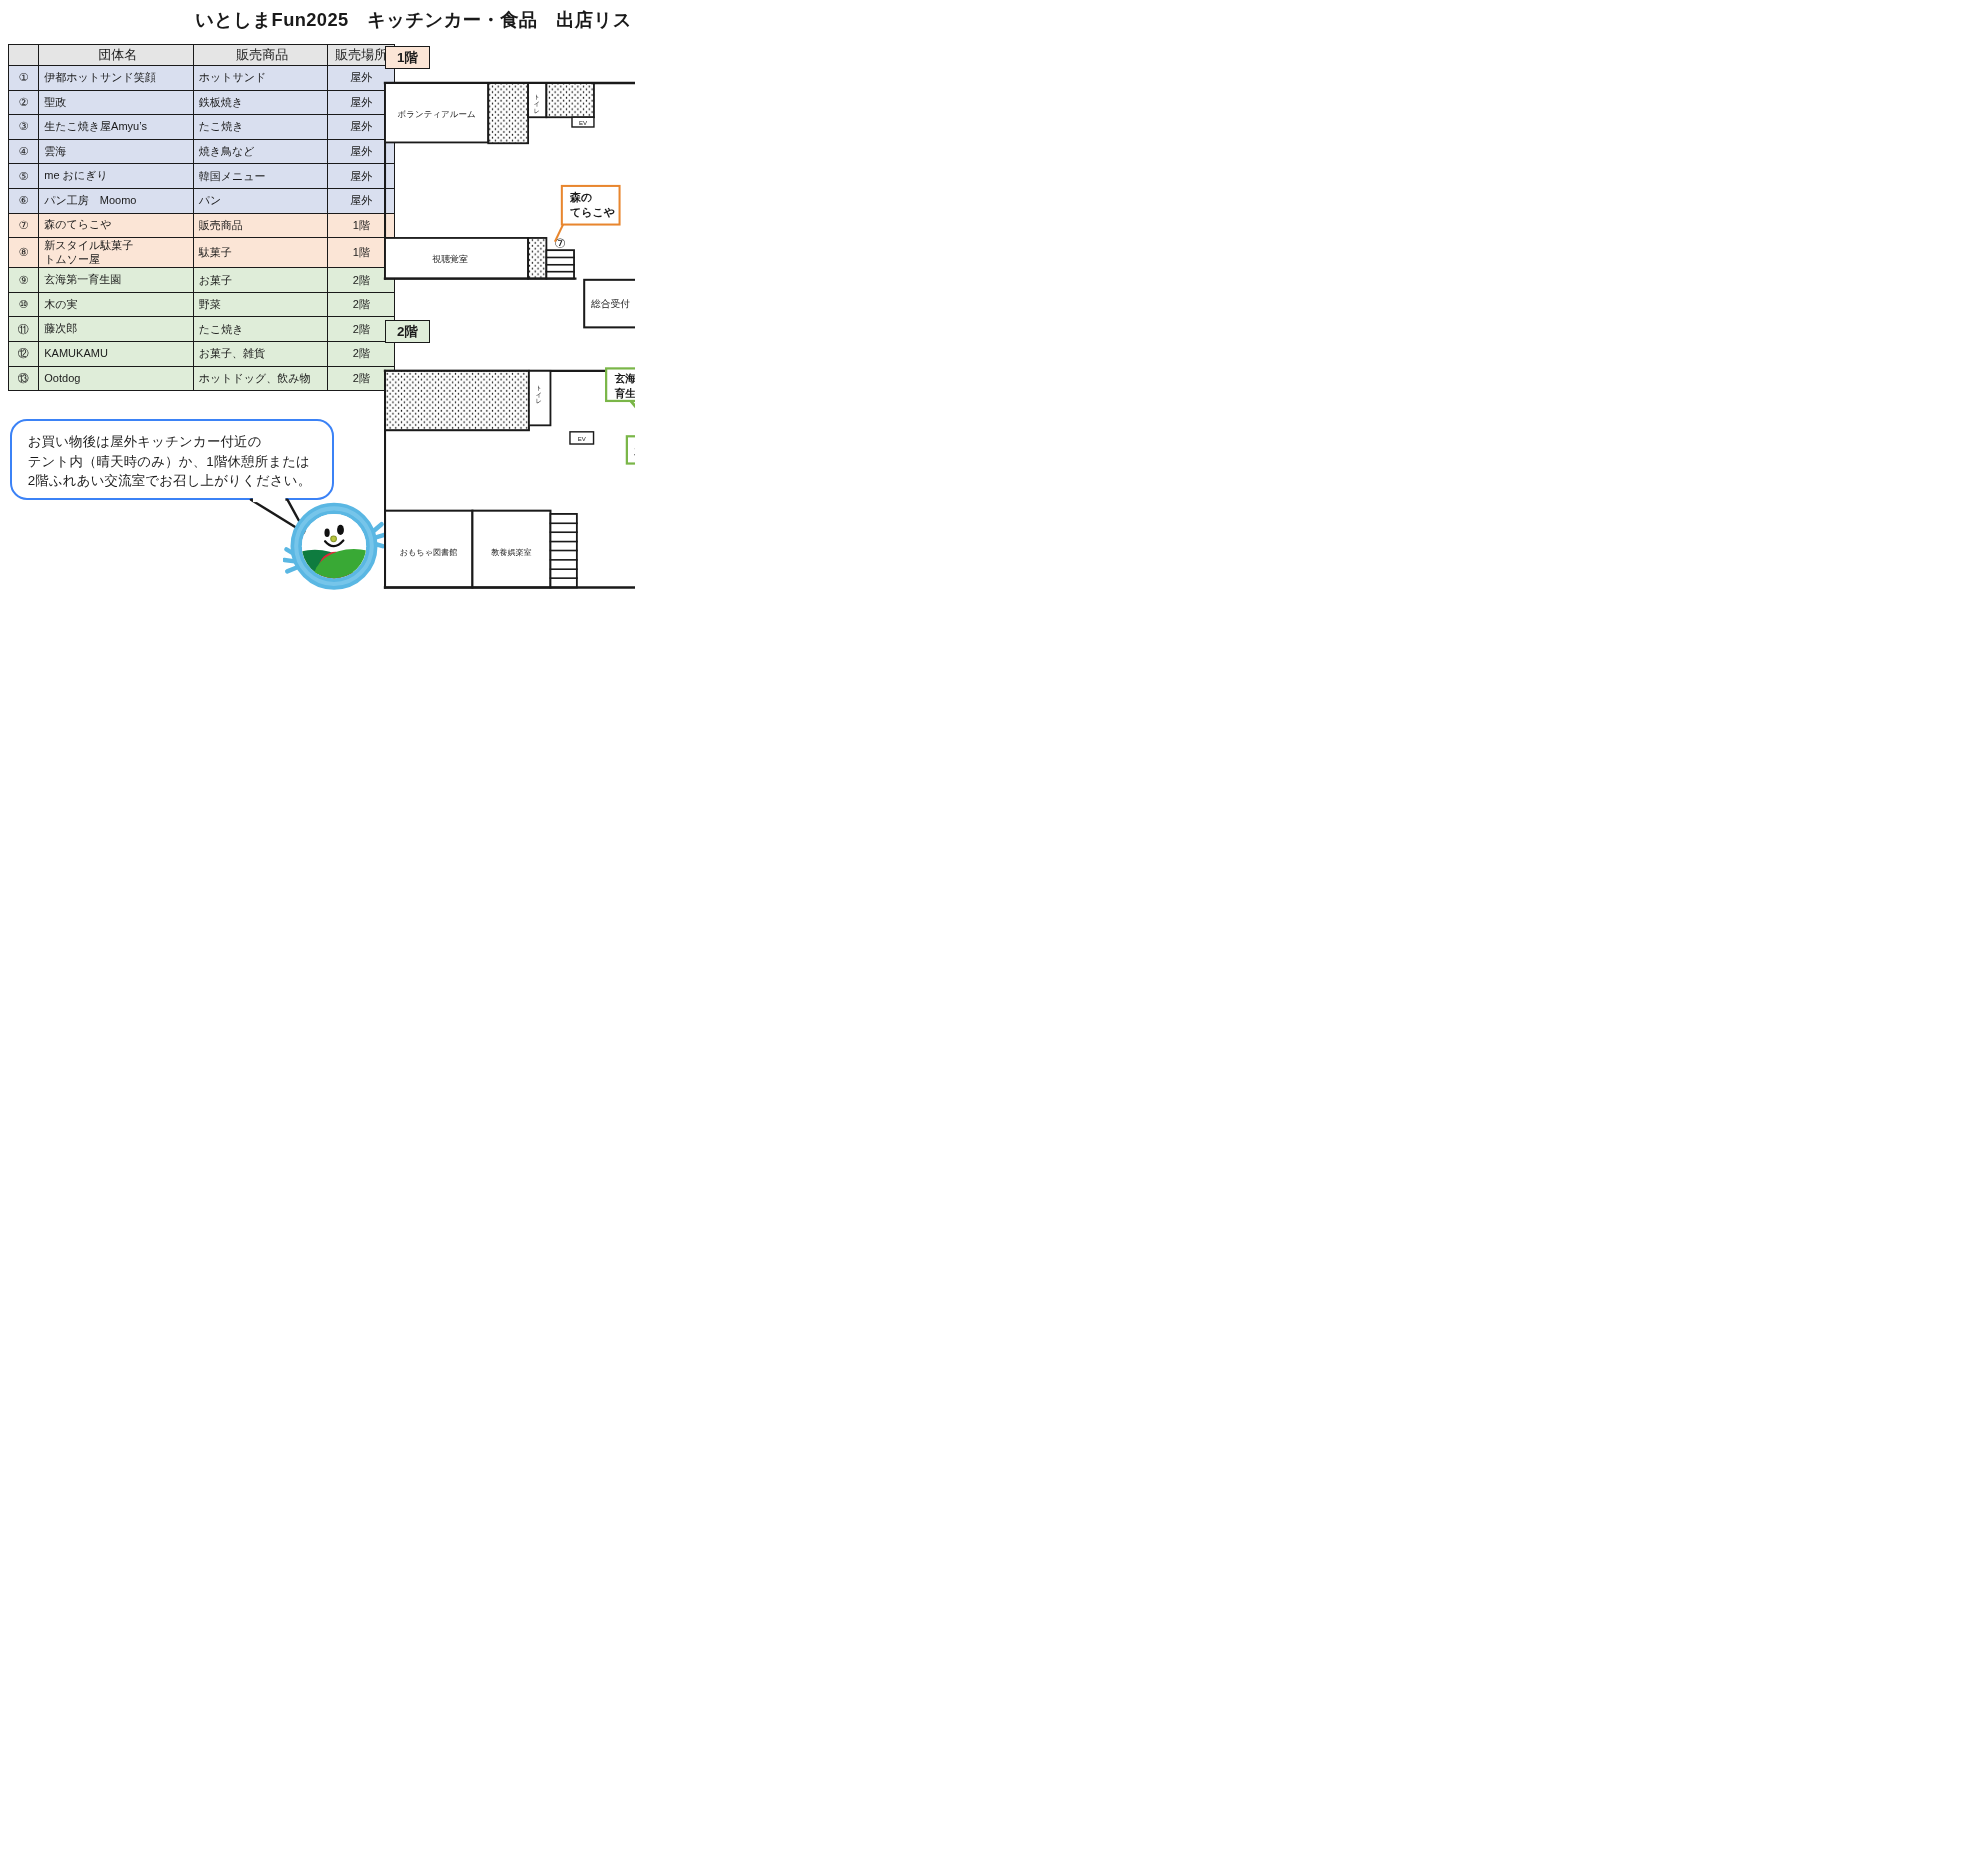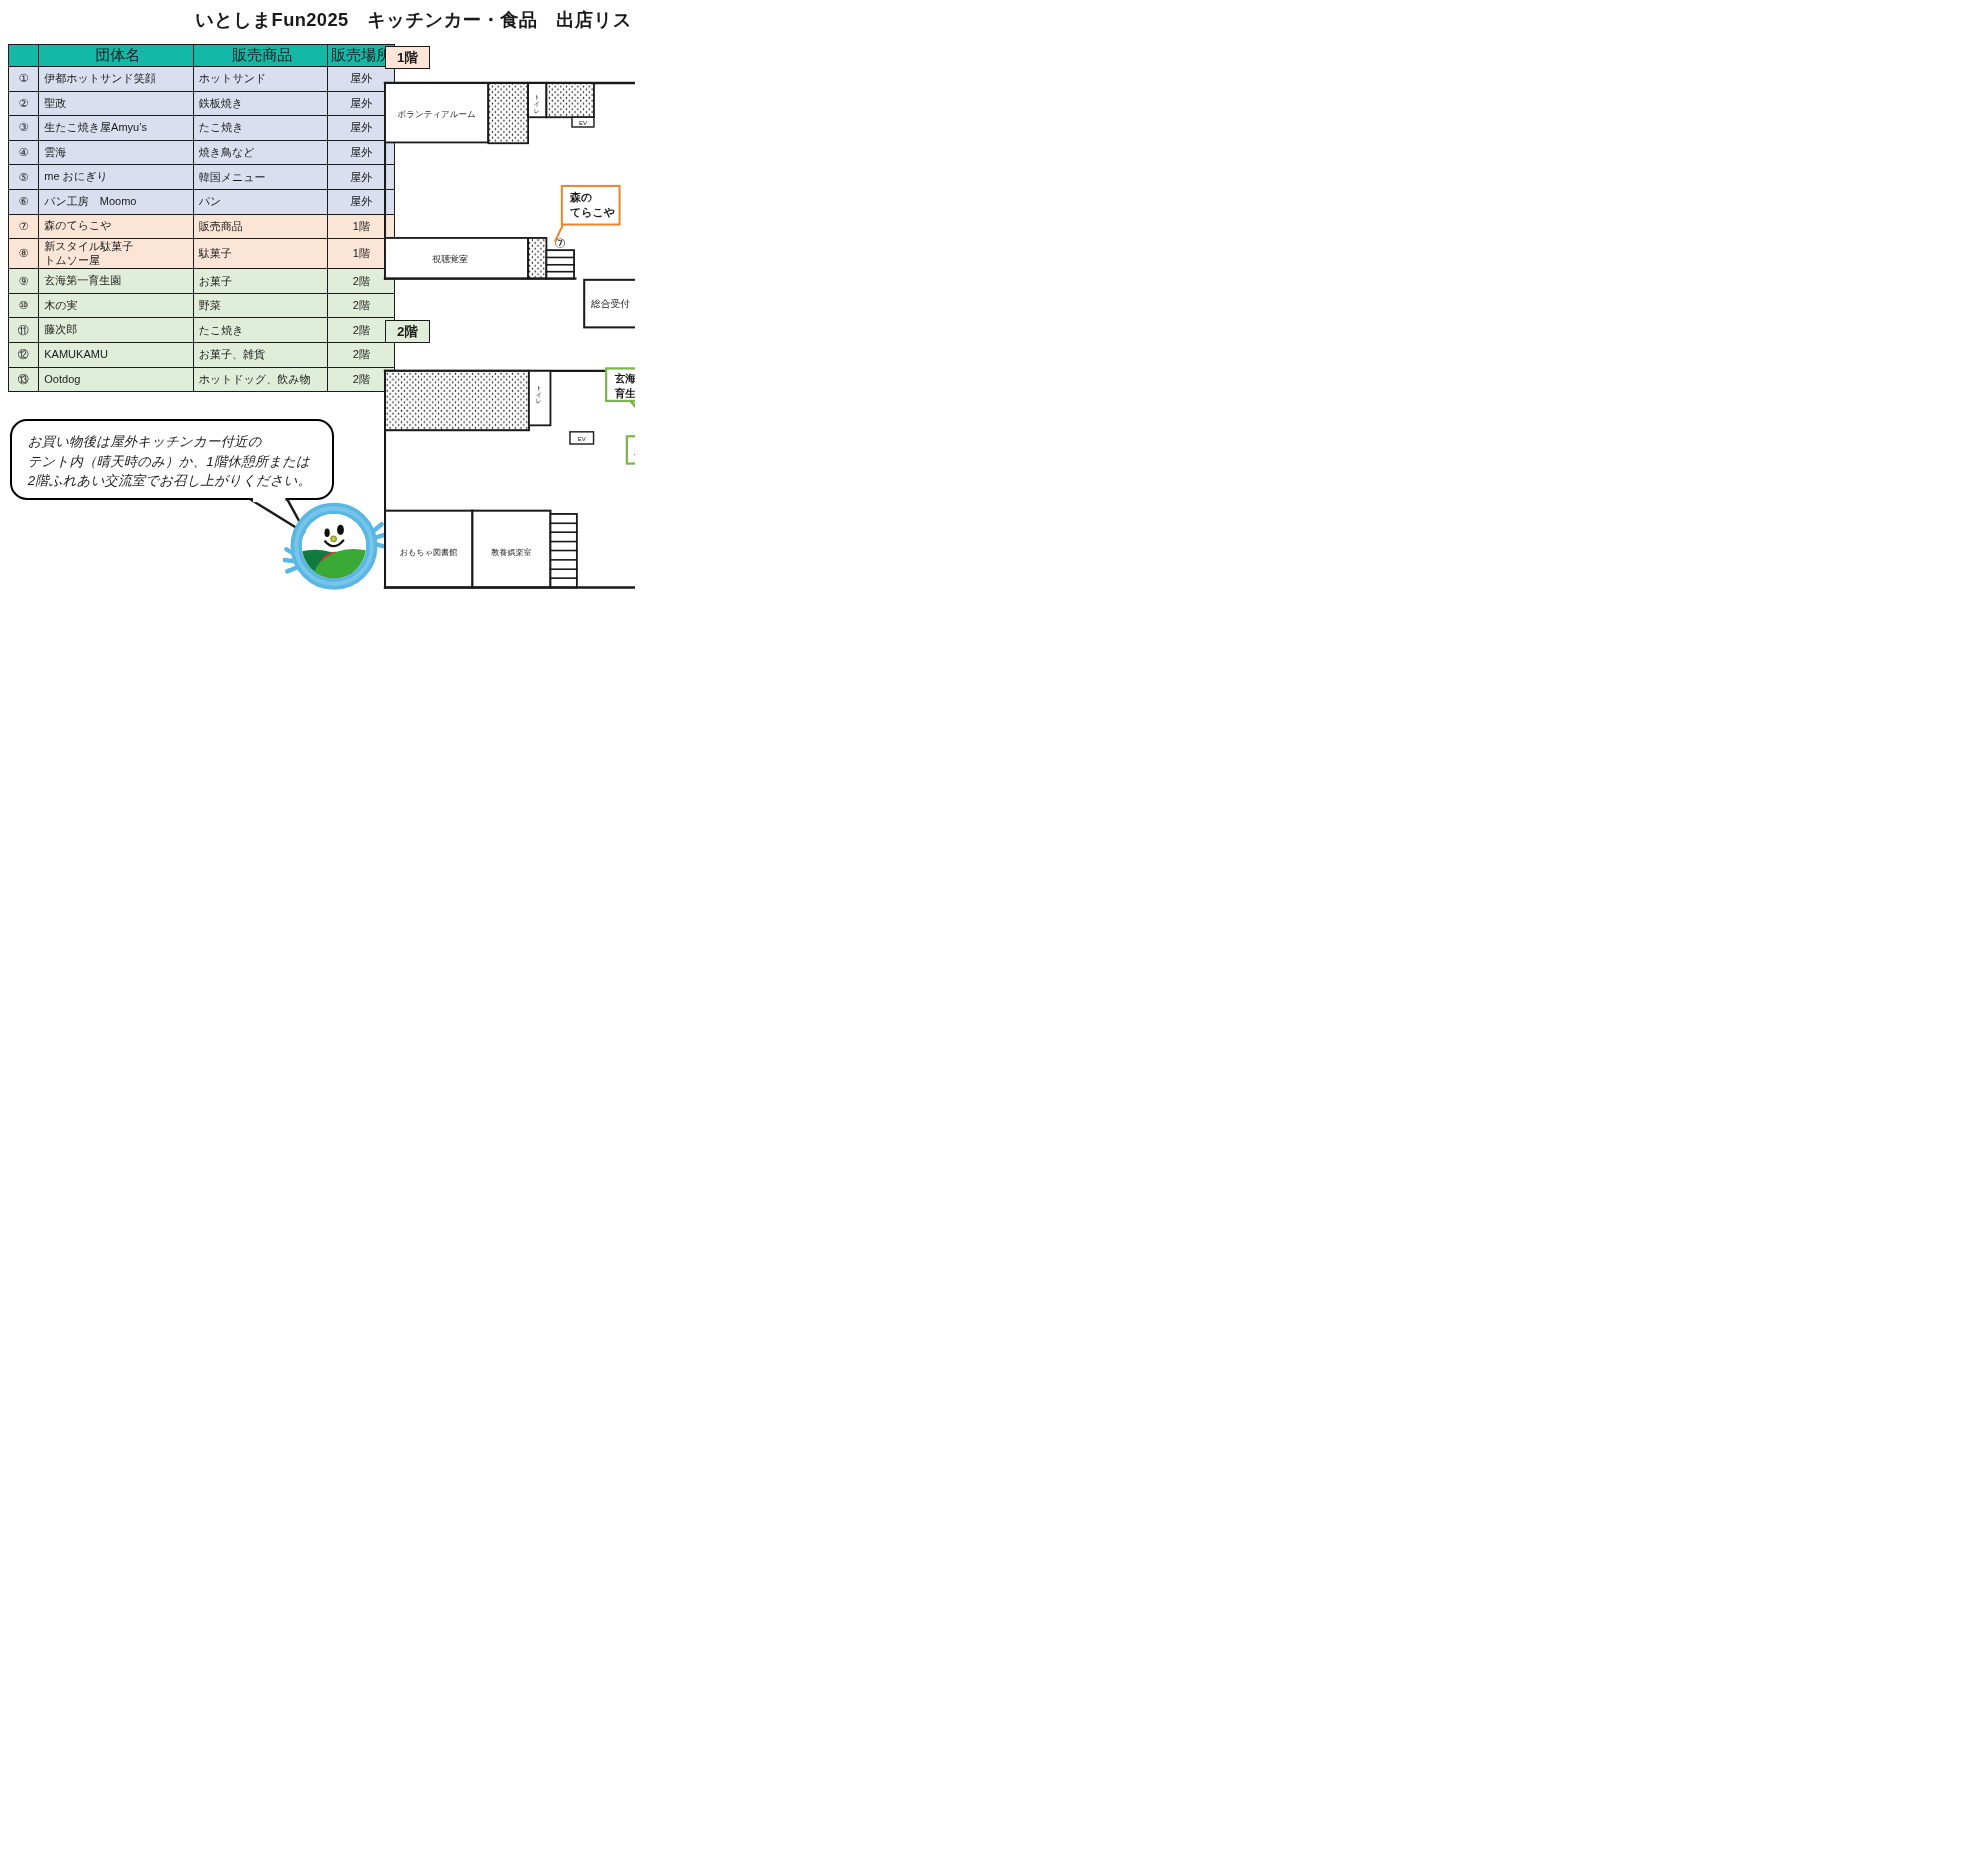--- a/index.html
+++ b/index.html
@@ -13,41 +13,41 @@
     font-size:18.3px;font-weight:bold;text-align:center;letter-spacing:0.4px;white-space:nowrap;
   }
   
   table.vendors{
     position:absolute;left:8.1px;top:44px;border-collapse:collapse;table-layout:fixed;
     border:1.6px solid #1a1a1a;
   }
   table.vendors td,table.vendors th{
     border:1px solid #1a1a1a;font-weight:normal;overflow:hidden;
   }
-  table.vendors th{background:#14b8a6;font-size:15px;text-align:center;height:18px;}
+  table.vendors th{background:#e5e5e5;font-size:13px;text-align:center;height:18px;}
   table.vendors td{font-size:11px;height:21.6px;background:#fff;}
   .c-no{width:26.5px;text-align:center;font-size:12.6px;}
   .c-name{width:147px;padding:0.8px 1.6px 0.8px 5.7px;white-space:pre-line;line-height:1.25;}
   .c-prod{width:127px;padding:0.8px 1.6px 0.8px 4.9px;}
   .c-place{width:64px;text-align:center;margin-top:33px;}
   tr.zone-outdoor td{background:#D9DFEF;}
   tr.zone-floor1 td{background:#FBE5D6;}
   tr.zone-floor2 td{background:#DFEDD9;}
   
   .floor-chip{
     position:absolute;width:43px;height:21px;border:1.4px solid #1a1a1a;
     font-size:13.4px;font-weight:bold;display:flex;align-items:center;justify-content:center;
   }
   #chip-1f{left:385px;top:46px;background:#FBE5D6;}
   #chip-2f{left:385px;top:320px;background:#DFEDD9;}
   
   .bubble{
     position:absolute;left:10.2px;top:419px;width:324px;height:81px;background:#fff;
-    border:2px solid #000000;border-radius:17px;box-sizing:border-box;
-    padding:11.4px 0 0 15.5px;font-size:13.4px;line-height:1.45;letter-spacing:0.2px;white-space:nowrap;font-style:italic;
+    border:2px solid #3b82f6;border-radius:17px;box-sizing:border-box;
+    padding:11.4px 0 0 15.5px;font-size:13.4px;line-height:1.45;letter-spacing:0.2px;white-space:nowrap;
   }
   .bubble-tail{position:absolute;left:242px;top:497px;}
   
   .maps{position:absolute;left:383px;top:73px;}
   svg text{font-family:"Liberation Sans","DejaVu Sans",sans-serif;fill:#1a1a1a;}
   .vtext{writing-mode:vertical-rl;}
   
   .logo{position:absolute;left:283px;top:499px;}
 </style>
 </head>

